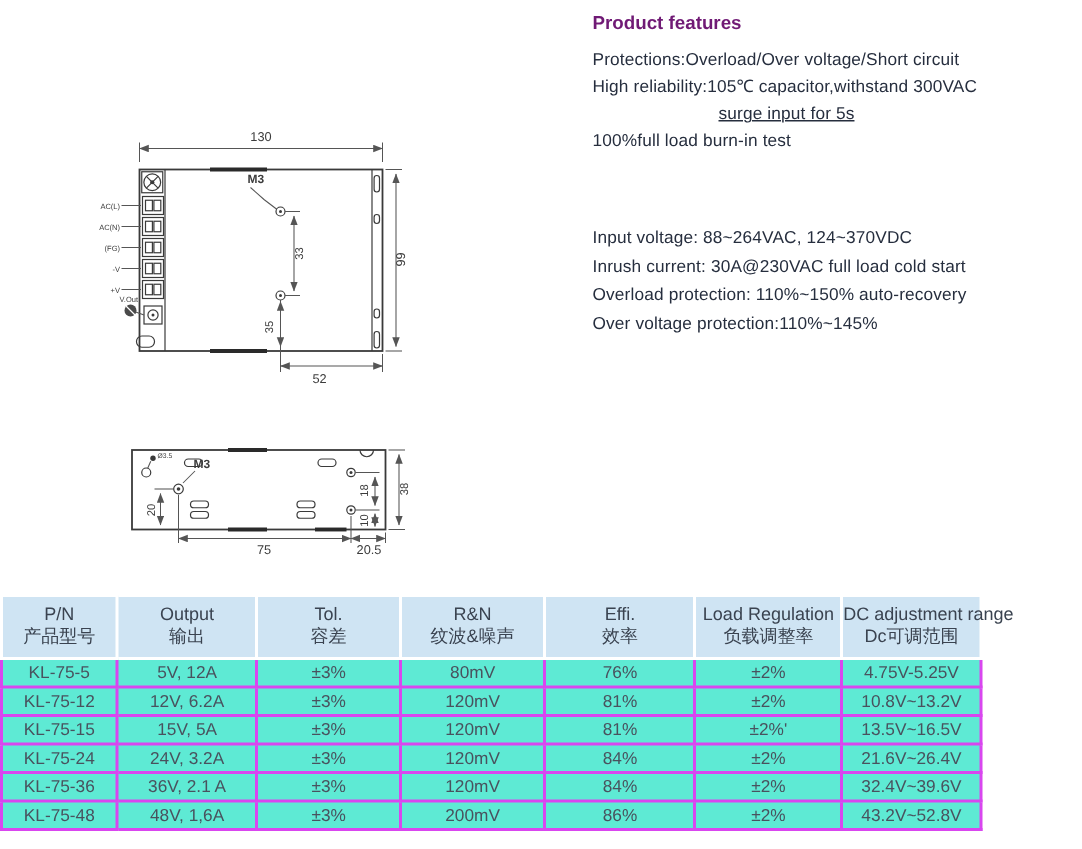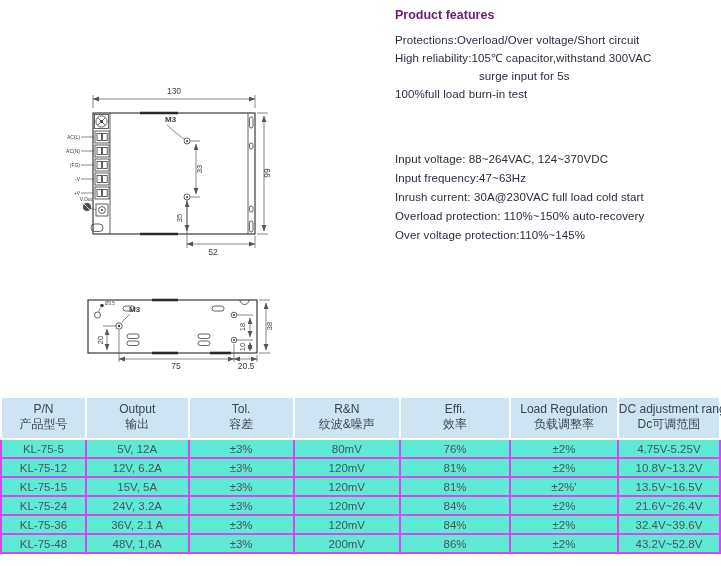--- a/index.html
+++ b/index.html
@@ -11,36 +11,36 @@
   .textblock { position:absolute; left:395px; width:320px; }
   .features  { top:8px; }
   .specs     { top:150px; }
   .textblock h3 {
     margin:0 0 9px 0; font-size:12.5px; font-weight:600; color:#701a75;
   }
   .textblock .line {
     font-size:11.5px; line-height:18px; color:#262e3e; letter-spacing:0.1px;
   }
   .specs .line { line-height:19px; }
-  .line.indent { padding-left:84px; }
+  .line.indent { padding-left:84px;text-decoration:underline; }
   
   .drawing { position:absolute; left:50px; top:80px; }
   .drawing text { font-family:"Liberation Sans", sans-serif; fill:#3c3c3c; }
   .dim  { font-size:8.5px; }
   .dim-sm { font-size:7.5px; }
   .callout { font-size:8px; font-weight:bold; fill:#333; }
   .tlabel { font-size:5px; fill:#444; }
   .tiny { font-size:4.5px; fill:#444; }
   .ln { stroke:#3a3a3a; stroke-width:0.8; fill:none; }
   .body-ln { stroke:#3a3a3a; stroke-width:1.2; fill:#ffffff; }
   .thick { stroke:#2a2a2a; stroke-width:2.6; }
   .dimln { stroke:#555; stroke-width:0.7; fill:none; }
   
   table.spec {
-    position:absolute; left:0; top:396px; width:721px;
+    position:absolute; left:0; top:396px; width:655px;
     border-collapse:collapse; table-layout:fixed;
   }
   table.spec th {
     background:#cfe4f3; border:2px solid #ffffff;
     font-weight:normal; padding:4px 0 5px 0; vertical-align:middle;
   }
   table.spec th .en { font-size:12px; color:#3a4350; white-space:nowrap; }
   table.spec th .zh { font-size:12px; color:#3a4350; margin-top:0; }
   table.spec td {
     background:#5eead4; border:2px solid #d946ef; text-align:center;
@@ -242,21 +242,20 @@
   <div class="textblock features">
     <h3>Product features</h3>
     <div class="line">Protections:Overload/Over voltage/Short circuit</div>
     <div class="line">High reliability:105℃ capacitor,withstand 300VAC</div>
     <div class="line indent">surge input for 5s</div>
     <div class="line">100%full load burn-in test</div>
   </div>
 
   <div class="textblock specs">
     <div class="line">Input voltage:  88~264VAC, 124~370VDC</div>
-    <div class="line">Input frequency:47~63Hz</div>
     <div class="line">Inrush current:  30A@230VAC full load cold start</div>
     <div class="line">Overload protection:  110%~150% auto-recovery</div>
     <div class="line">Over voltage protection:110%~145%</div>
   </div>
 
   <table class="spec">
     <colgroup>
       <col class="c1">
         <col class="c2">
         <col class="c3">

